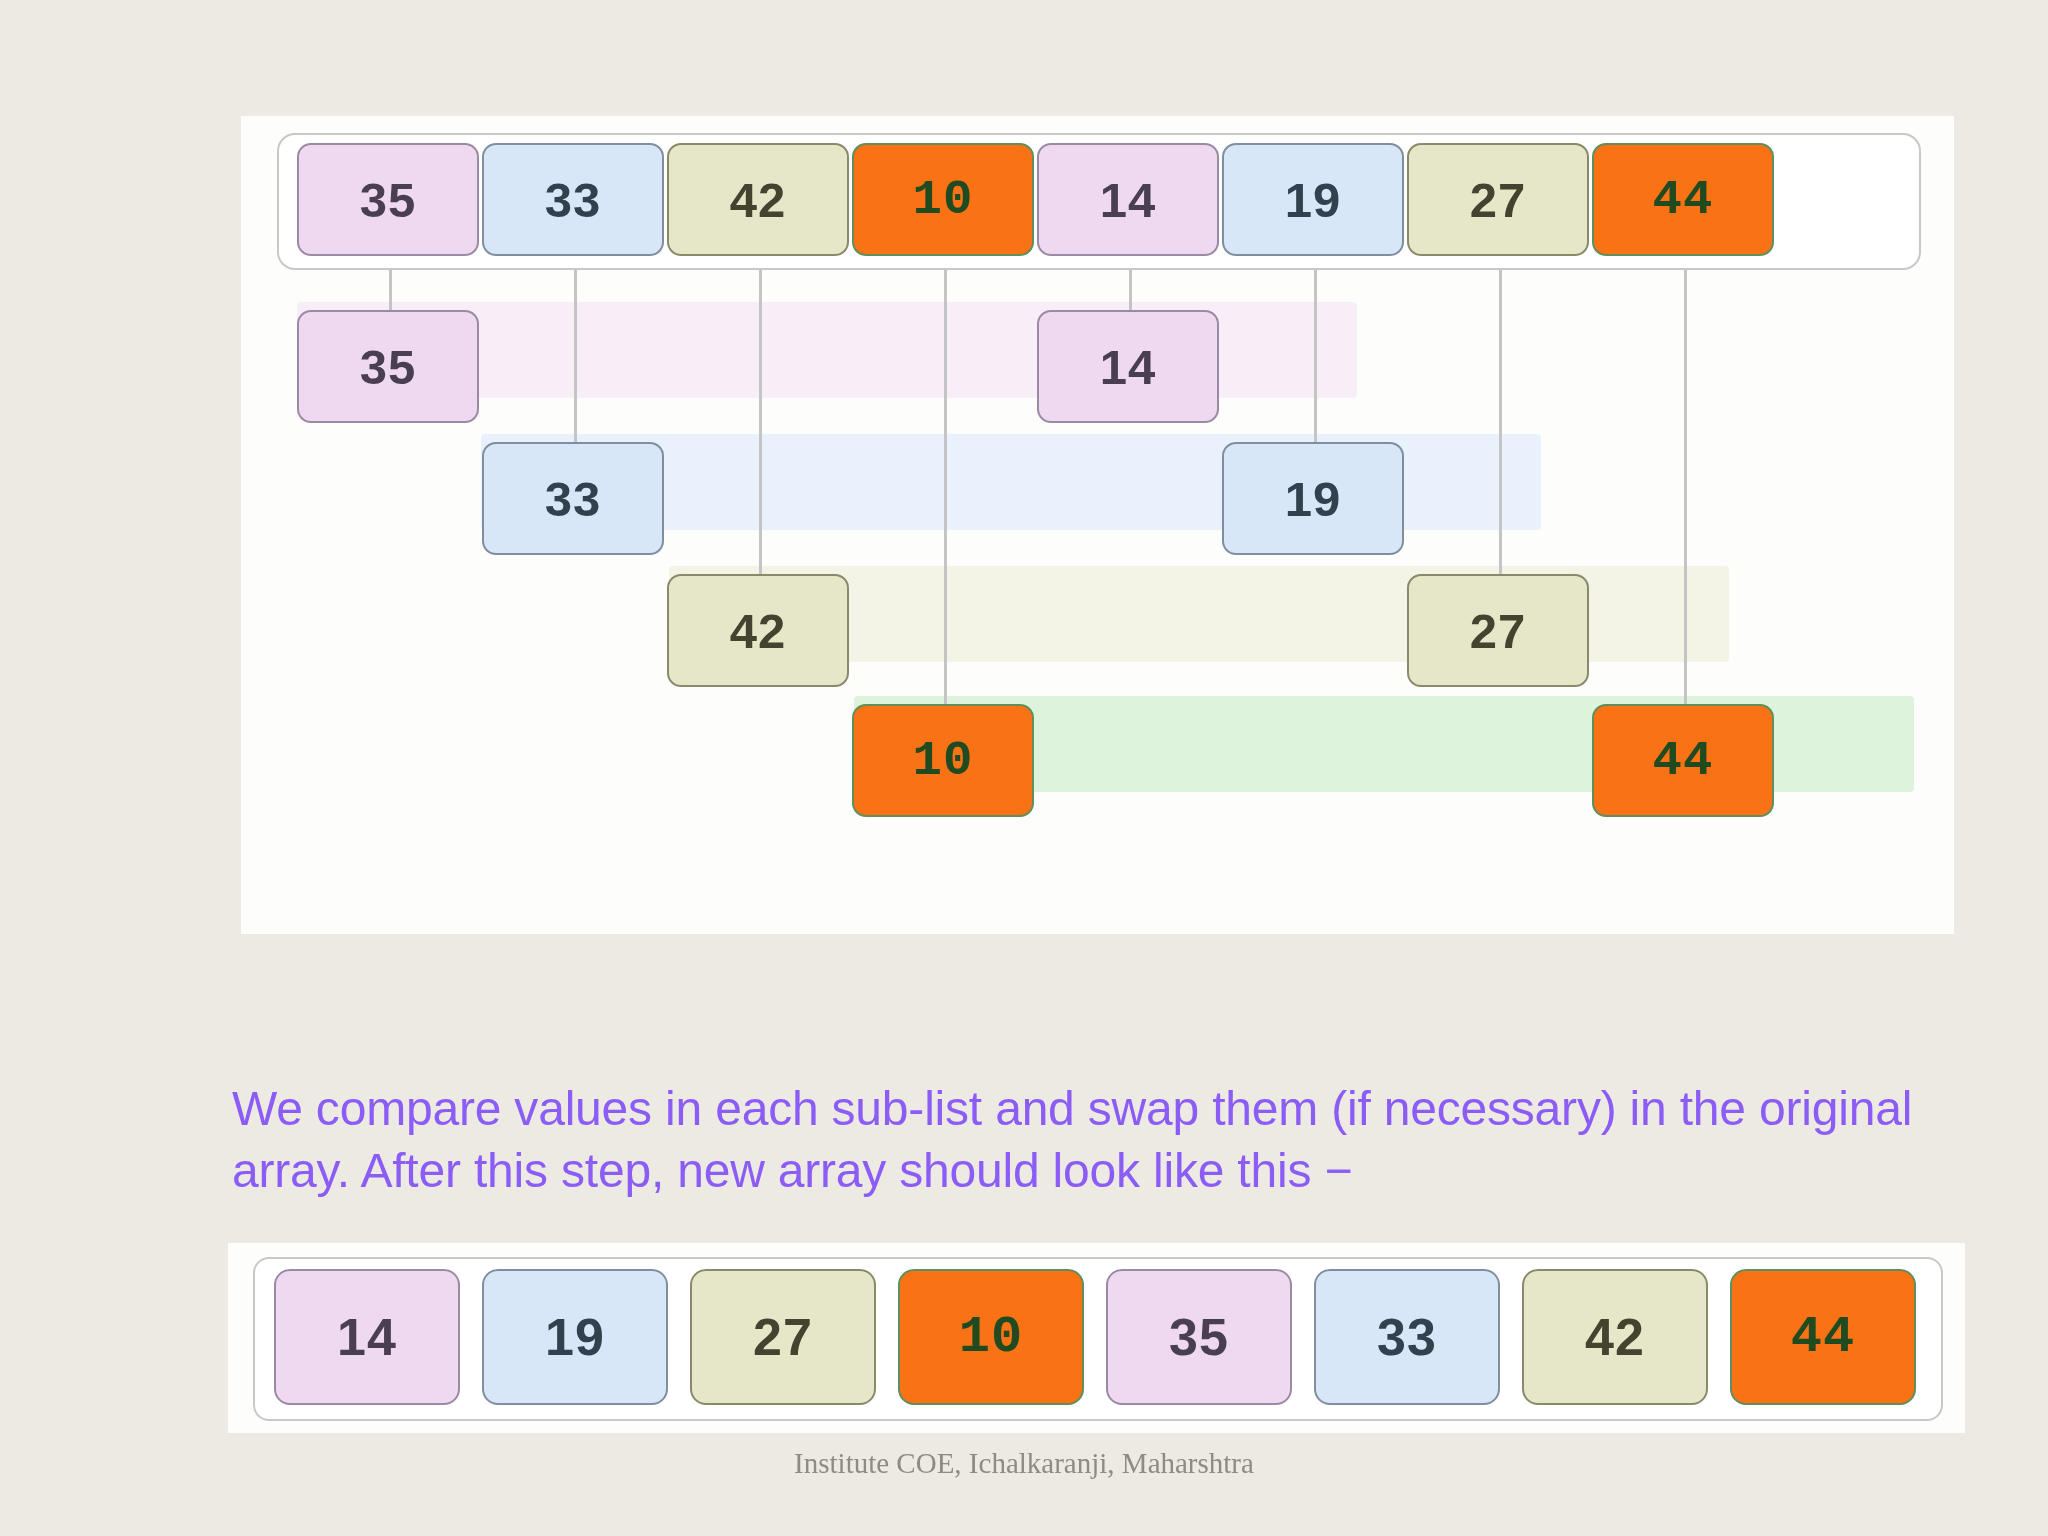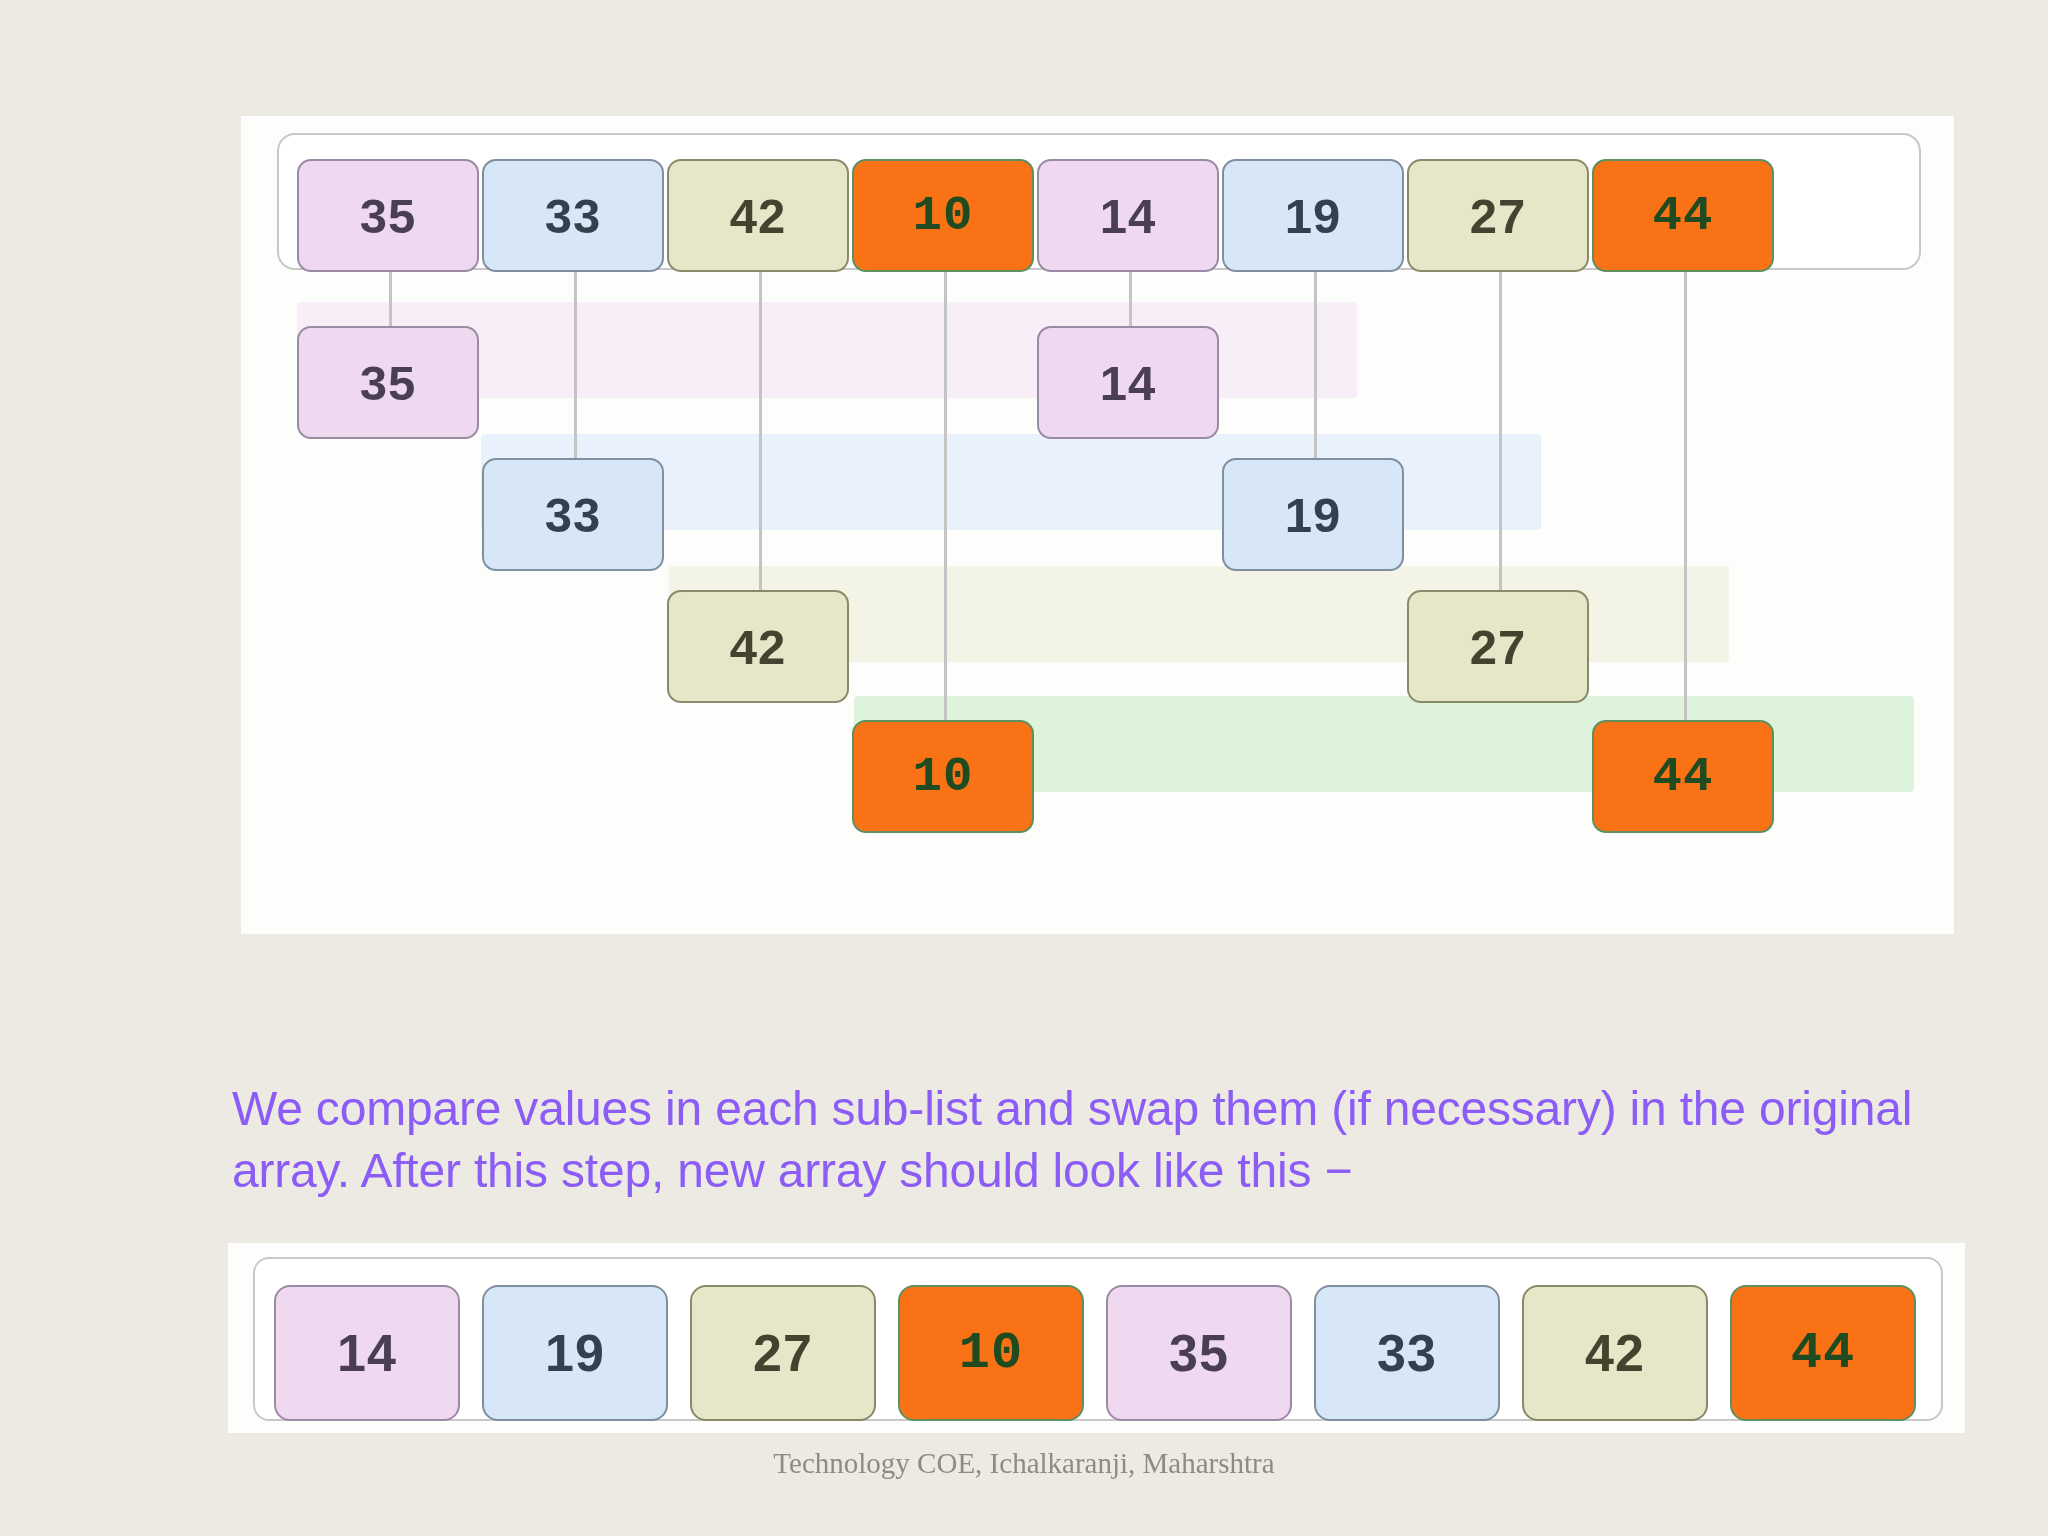--- a/index.html
+++ b/index.html
@@ -48,21 +48,20 @@
     border: 2px solid #ef4444;
     box-sizing: border-box;
     display: flex;
     align-items: center;
     justify-content: center;
     font-size: 49px;
     font-weight: bold;
     letter-spacing: 1px;
     color: #3A3A47;
     font-family: "Liberation Sans", sans-serif;
-    margin-top: 16px;
   }
 
   
   .c-pink   { background: #EFD9F0; border-color: #9B8AA3; color: #4A3F52; }
   .c-blue   { background: #D7E7F7; border-color: #7F8FA0; color: #33414E; }
   .c-yellow { background: #E6E6C8; border-color: #8A8A6B; color: #43432F; }
   .c-green  { background: #f97316; border-color: #5E8F5C; color: #204A20; font-family: Liberation Mono, monospace; }
 
   
   .band {
@@ -202,14 +201,14 @@
   <div class="cell cell-bottom c-blue" style="left:254px;  top:26px;">19</div>
   <div class="cell cell-bottom c-yellow" style="left:462px;  top:26px;">27</div>
   <div class="cell cell-bottom c-green" style="left:670px;  top:26px;">10</div>
   <div class="cell cell-bottom c-pink" style="left:878px;  top:26px;">35</div>
   <div class="cell cell-bottom c-blue" style="left:1086px; top:26px;">33</div>
   <div class="cell cell-bottom c-yellow" style="left:1294px; top:26px;">42</div>
   <div class="cell cell-bottom c-green" style="left:1502px; top:26px;">44</div>
 </div>
 
 <div class="footer">
-  <span class="footer-line">Technology COE, Ichalkaranji, Maharshtra</span>
+  <span class="footer-line">Institute COE, Ichalkaranji, Maharshtra</span>
 </div>
 
 </body></html>

